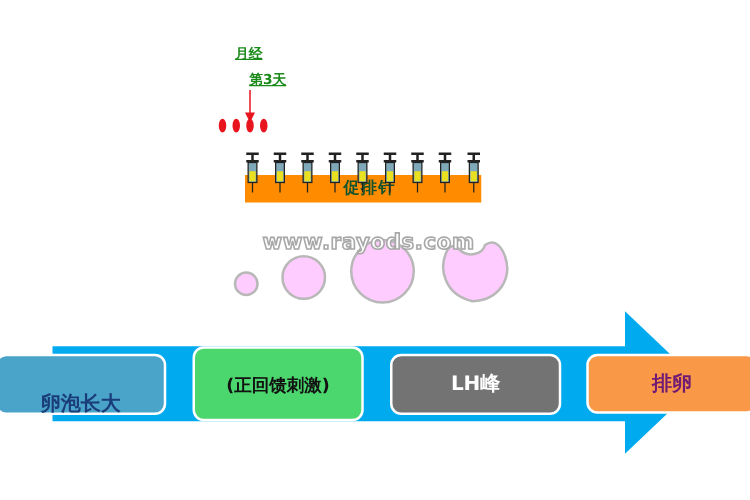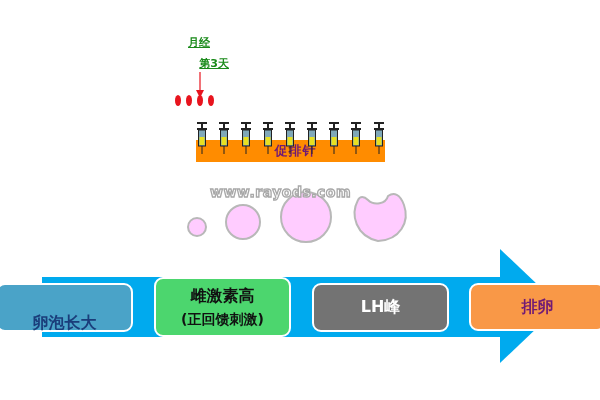--- a/index.html
+++ b/index.html
@@ -2,22 +2,22 @@
 <html><head>
 <meta charset="utf-8">
 <style>
   html, body { margin:0; padding:0; }
   body { width:600px; height:400px; background:#ffffff; position:relative; overflow:hidden;
          font-family:"DejaVu Sans", "Liberation Sans", sans-serif; }
   .abs { position:absolute; }
   .note { color:#1a8a1a; font-size:11px; font-weight:bold; text-align:center; width:60px; left:169px;text-decoration:underline; }
   .dot { width:6px; height:11px; border-radius:50%; background:#e8141e; top:95px; }
   .bar { left:196px; top:140px; width:189px; height:22px; background:#ff8c00; }
-  .bar-label { color:#701a75; font-size:13px; font-weight:bold; width:100%; text-align:center; line-height:22px; padding-left:10px; box-sizing:border-box; letter-spacing:1px; }
-  .watermark { left:210px; top:184px; font-size:14px; font-weight:bold; color:#ffffff;
+  .bar-label { color:#14532d; font-size:13px; font-weight:bold; width:100%; text-align:center; line-height:22px; padding-left:10px; box-sizing:border-box; letter-spacing:1px; }
+  .watermark { left:210px; top:184px; font-size:17px; font-weight:bold; color:#ffffff;
      -webkit-text-stroke:1.3px #a8a8a8; letter-spacing:0.5px; }
   .box { border:2px solid #ffffff; border-radius:9px; box-sizing:border-box; display:flex;
      flex-direction:column; align-items:center; justify-content:center; text-align:center; }
   .box .t { font-size:16px; font-weight:bold; }
   .box .s { font-size:14px; font-weight:bold; margin-top:4px; }
 </style>
 </head>
 <body>
 
 <div class="abs note" style="top:35px;">月经</div>
@@ -70,21 +70,20 @@
 <svg class="abs" style="left:0; top:0;" width="600" height="400">
   <rect x="42" y="277" width="460" height="60" fill="#00aaee"></rect>
   <polygon points="500,249 500,363 560,306" fill="#00aaee"></polygon>
 </svg>
 
 <div class="abs box" style="left:-4px; top:283px; width:137px; height:49px; background:#4aa3c8;">
   <div class="t" style="color:#1a3d7a;margin-top:32px;">卵泡长大</div>
 </div>
 
 <div class="abs box" style="left:154px; top:277px; width:137px; height:60px; background:#4cd66e;">
-  <div class="t" style="color:#111;">雌激素高</div>
   <div class="s" style="color:#111;">(正回馈刺激)</div>
 </div>
 
 <div class="abs box" style="left:312px; top:283px; width:137px; height:49px; background:#737373;">
   <div class="t" style="color:#fff;">LH峰</div>
 </div>
 
 <div class="abs box" style="left:469px; top:283px; width:137px; height:48px; background:#f99847;">
   <div class="t" style="color:#701a75;">排卵</div>
 </div>

